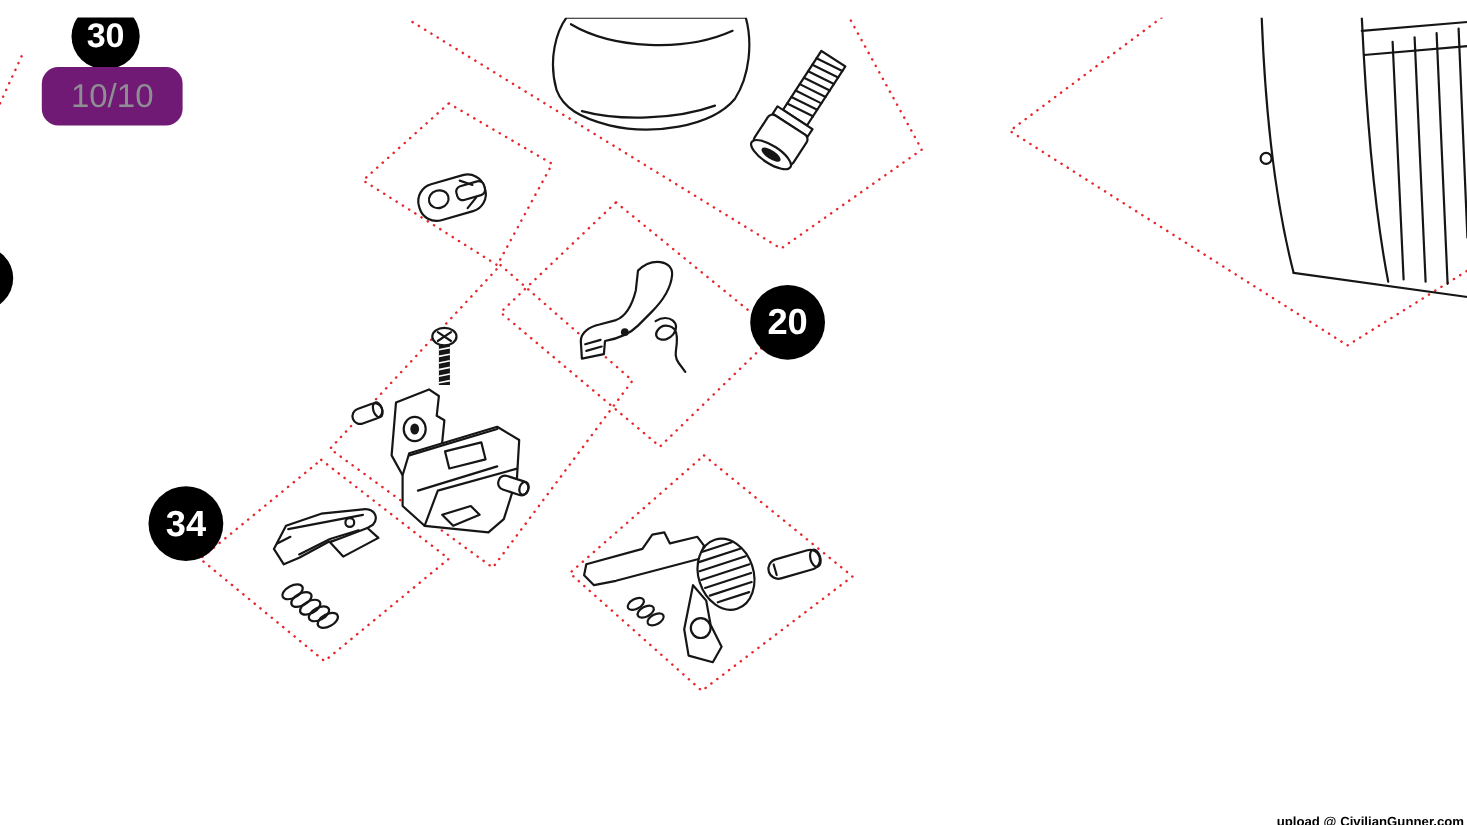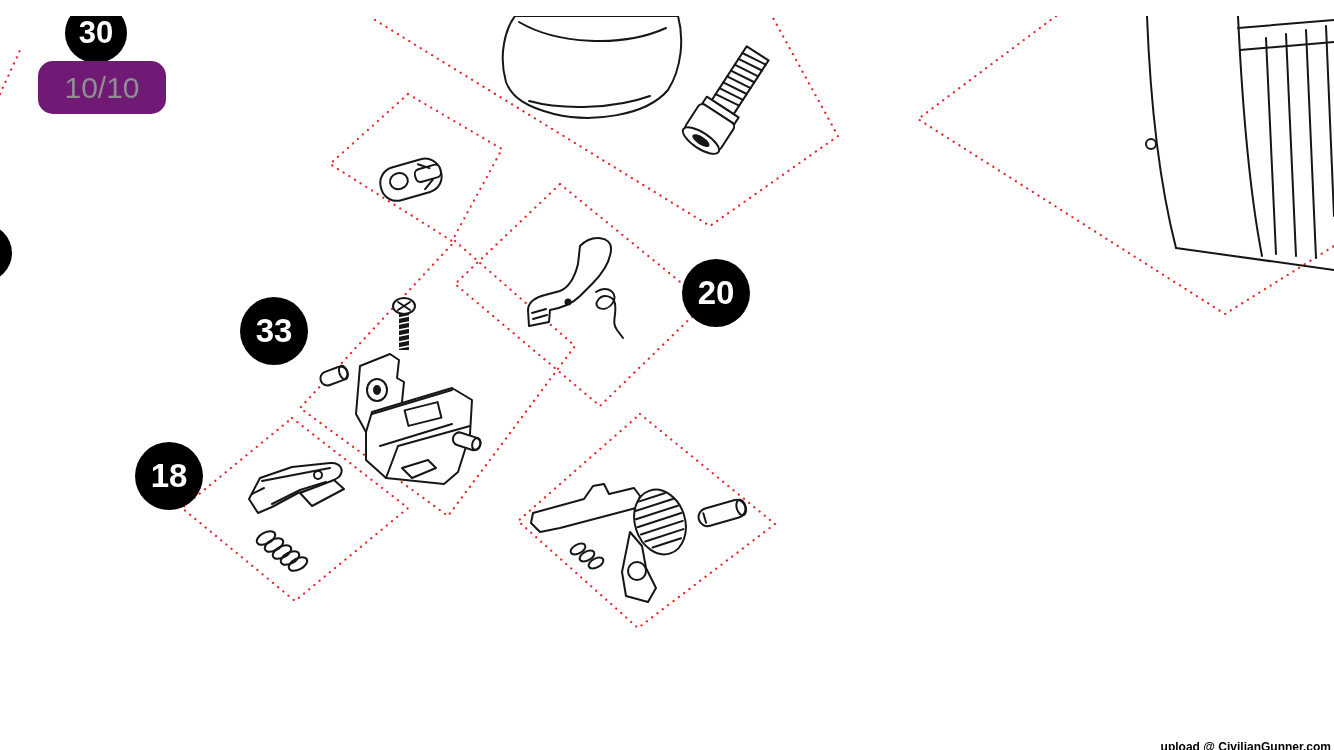--- a/index.html
+++ b/index.html
@@ -153,25 +153,22 @@
   </svg>
 
   <div class="badge bpartial"></div>
 
   <div class="badge b30">
     <span>30</span>
   </div>
   <div class="badge b32">
     <span>20</span>
   </div>
-  <div class="badge b33">
-    <span>33</span>
-  </div>
   <div class="badge b34">
-    <span>18</span>
+    <span>34</span>
   </div>
 
   <div class="pill">
     <span>10/10</span>
   </div>
 
   <div class="watermark-text">upload @ CivilianGunner.com</div>
   <div class="watermark-bar"></div>
 
 </div>

